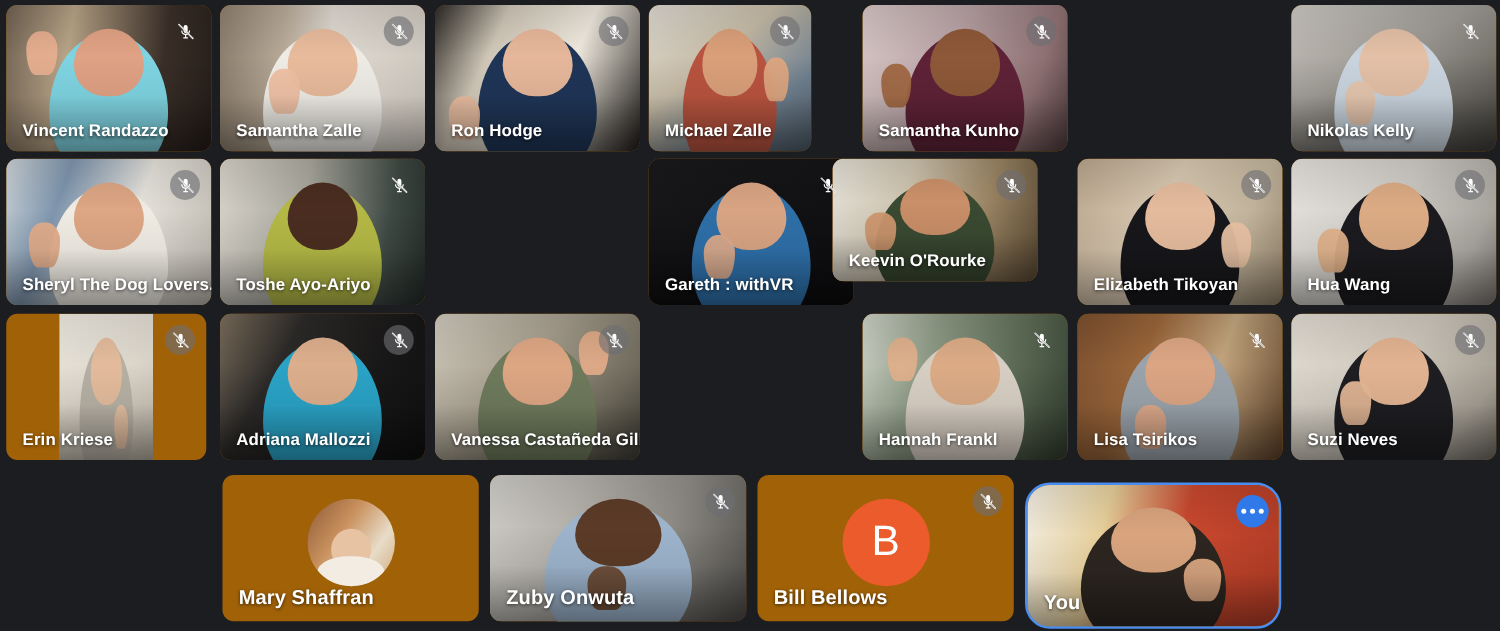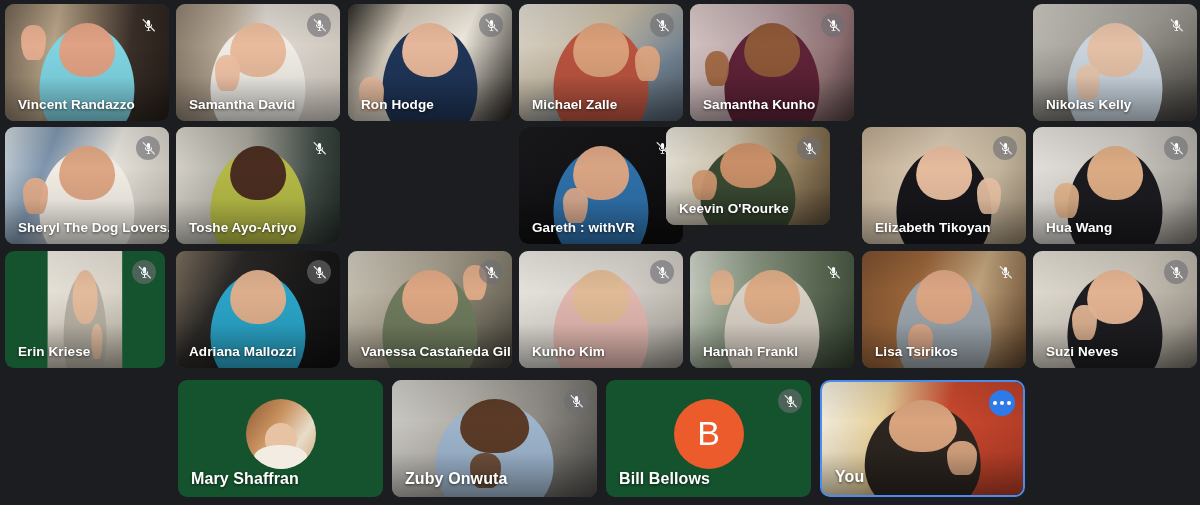--- a/index.html
+++ b/index.html
@@ -8,24 +8,24 @@
     background: #1c1d21;
     font-family: "Liberation Sans", sans-serif;
     overflow: hidden;
   }
   #stage { position: relative; width: 1200px; height: 505px; background: #1c1d21; }
 
   .tile {
     position: absolute;
     border-radius: 9px;
     overflow: hidden;
-    background: #14532d;
+    background: #a16207;
     text-decoration: underline;
   }
-  .tile.self { border: 2px solid #4a8df0; border-radius: 10px; }
+  .tile.self { border: 2px solid #4a8df0; border-radius: 20px; margin-top: 6px; }
 
   
   .vid { position: absolute; inset: 0; }
   .vid .bg { position: absolute; inset: 0; }
   .vid .person {
     position: absolute; left: 50%; bottom: -16%;
     width: 58%; height: 96%;
     transform: translateX(-50%);
     border-radius: 48% 48% 40% 40% / 56% 56% 44% 44%;
   }
@@ -136,21 +136,21 @@
       <div class="mic circled">
         <svg width="15" height="15" viewBox="0 0 24 24" aria-hidden="true">
           <g fill="#ffffff">
             <path d="M12 3.2a2.6 2.6 0 0 1 2.6 2.6v5.1A2.6 2.6 0 0 1 12 13.5a2.6 2.6 0 0 1-2.6-2.6V5.8A2.6 2.6 0 0 1 12 3.2z"></path>
             <path d="M6.3 10.3h1.5a4.2 4.2 0 0 0 8.4 0h1.5a5.7 5.7 0 0 1-4.95 5.62V19h2.2v1.5H9.05V19h2.2v-3.08A5.7 5.7 0 0 1 6.3 10.3z"></path>
           </g>
           <path d="M3.4 2.6 L21.2 20.4" stroke="#ffffff" stroke-width="2.1" stroke-linecap="round"></path>
           <path d="M3.4 2.6 L21.2 20.4" stroke="rgba(0,0,0,.45)" stroke-width="0.8" stroke-linecap="round"></path>
         </svg>
       </div>
-      <div class="name">Samantha David</div>
+      <div class="name">Samantha Zalle</div>
     </div>
     <div class="tile" id="p3" style="left: 348px; top: 4px; width: 164px; height: 117px;">
       <div class="vid">
         <div class="bg" style="background:linear-gradient(115deg,#2b2824 0%,#cfc6b7 28%,#efe9de 60%,#1d1a17 100%)"></div>
         <div class="person" style="background:#1f3557"></div>
         <div class="head" style="background:#e6b79a"></div>
         <div class="hand" style="left:7%;top:62%;background:#e9bd9f"></div>
         <div class="shade"></div>
       </div>
       <div class="mic circled">
@@ -158,21 +158,21 @@
           <g fill="#ffffff">
             <path d="M12 3.2a2.6 2.6 0 0 1 2.6 2.6v5.1A2.6 2.6 0 0 1 12 13.5a2.6 2.6 0 0 1-2.6-2.6V5.8A2.6 2.6 0 0 1 12 3.2z"></path>
             <path d="M6.3 10.3h1.5a4.2 4.2 0 0 0 8.4 0h1.5a5.7 5.7 0 0 1-4.95 5.62V19h2.2v1.5H9.05V19h2.2v-3.08A5.7 5.7 0 0 1 6.3 10.3z"></path>
           </g>
           <path d="M3.4 2.6 L21.2 20.4" stroke="#ffffff" stroke-width="2.1" stroke-linecap="round"></path>
           <path d="M3.4 2.6 L21.2 20.4" stroke="rgba(0,0,0,.45)" stroke-width="0.8" stroke-linecap="round"></path>
         </svg>
       </div>
       <div class="name">Ron Hodge</div>
     </div>
-    <div class="tile" id="p4" style="left: 519px; top: 4px; width: 164px; height: 117px;">
+    <div class="tile" id="p4" style="left: 519px; top: 4px; width: 130px; height: 117px;">
       <div class="vid">
         <div class="bg" style="background:linear-gradient(140deg,#dedad2 0%,#c6bba6 38%,#6f7f8e 72%,#4a5763 100%)"></div>
         <div class="person" style="background:#b8533f"></div>
         <div class="head" style="background:#d99f79"></div>
         <div class="hand" style="left:71%;top:36%;background:#dda57f"></div>
         <div class="shade"></div>
       </div>
       <div class="mic circled">
         <svg width="15" height="15" viewBox="0 0 24 24" aria-hidden="true">
           <g fill="#ffffff">
@@ -398,39 +398,20 @@
           <g fill="#ffffff">
             <path d="M12 3.2a2.6 2.6 0 0 1 2.6 2.6v5.1A2.6 2.6 0 0 1 12 13.5a2.6 2.6 0 0 1-2.6-2.6V5.8A2.6 2.6 0 0 1 12 3.2z"></path>
             <path d="M6.3 10.3h1.5a4.2 4.2 0 0 0 8.4 0h1.5a5.7 5.7 0 0 1-4.95 5.62V19h2.2v1.5H9.05V19h2.2v-3.08A5.7 5.7 0 0 1 6.3 10.3z"></path>
           </g>
           <path d="M3.4 2.6 L21.2 20.4" stroke="#ffffff" stroke-width="2.1" stroke-linecap="round"></path>
           <path d="M3.4 2.6 L21.2 20.4" stroke="rgba(0,0,0,.45)" stroke-width="0.8" stroke-linecap="round"></path>
         </svg>
       </div>
       <div class="name">Vanessa Castañeda Gill</div>
     </div>
-    <div class="tile" id="p18" style="left: 519px; top: 251px; width: 164px; height: 117px;">
-      <div class="vid">
-        <div class="bg" style="background:linear-gradient(135deg,#eae7e1 0%,#d8d4cd 45%,#b8b3ab 80%,#8e8a83 100%)"></div>
-        <div class="person" style="background:#e0b6ae"></div>
-        <div class="head" style="background:#e0ba96"></div>
-        <div class="shade"></div>
-      </div>
-      <div class="mic circled">
-        <svg width="15" height="15" viewBox="0 0 24 24" aria-hidden="true">
-          <g fill="#ffffff">
-            <path d="M12 3.2a2.6 2.6 0 0 1 2.6 2.6v5.1A2.6 2.6 0 0 1 12 13.5a2.6 2.6 0 0 1-2.6-2.6V5.8A2.6 2.6 0 0 1 12 3.2z"></path>
-            <path d="M6.3 10.3h1.5a4.2 4.2 0 0 0 8.4 0h1.5a5.7 5.7 0 0 1-4.95 5.62V19h2.2v1.5H9.05V19h2.2v-3.08A5.7 5.7 0 0 1 6.3 10.3z"></path>
-          </g>
-          <path d="M3.4 2.6 L21.2 20.4" stroke="#ffffff" stroke-width="2.1" stroke-linecap="round"></path>
-          <path d="M3.4 2.6 L21.2 20.4" stroke="rgba(0,0,0,.45)" stroke-width="0.8" stroke-linecap="round"></path>
-        </svg>
-      </div>
-      <div class="name">Kunho Kim</div>
-    </div>
     <div class="tile" id="p19" style="left: 690px; top: 251px; width: 164px; height: 117px;">
       <div class="vid">
         <div class="bg" style="background:linear-gradient(110deg,#cfd3c8 0%,#8d9a85 32%,#5c6b55 66%,#2f3a2c 100%)"></div>
         <div class="person" style="background:#d8cfc4"></div>
         <div class="head" style="background:#dcab86"></div>
         <div class="hand" style="left:12%;top:16%;background:#dfb08b"></div>
         <div class="shade"></div>
       </div>
       <div class="mic">
         <svg width="15" height="15" viewBox="0 0 24 24" aria-hidden="true">

